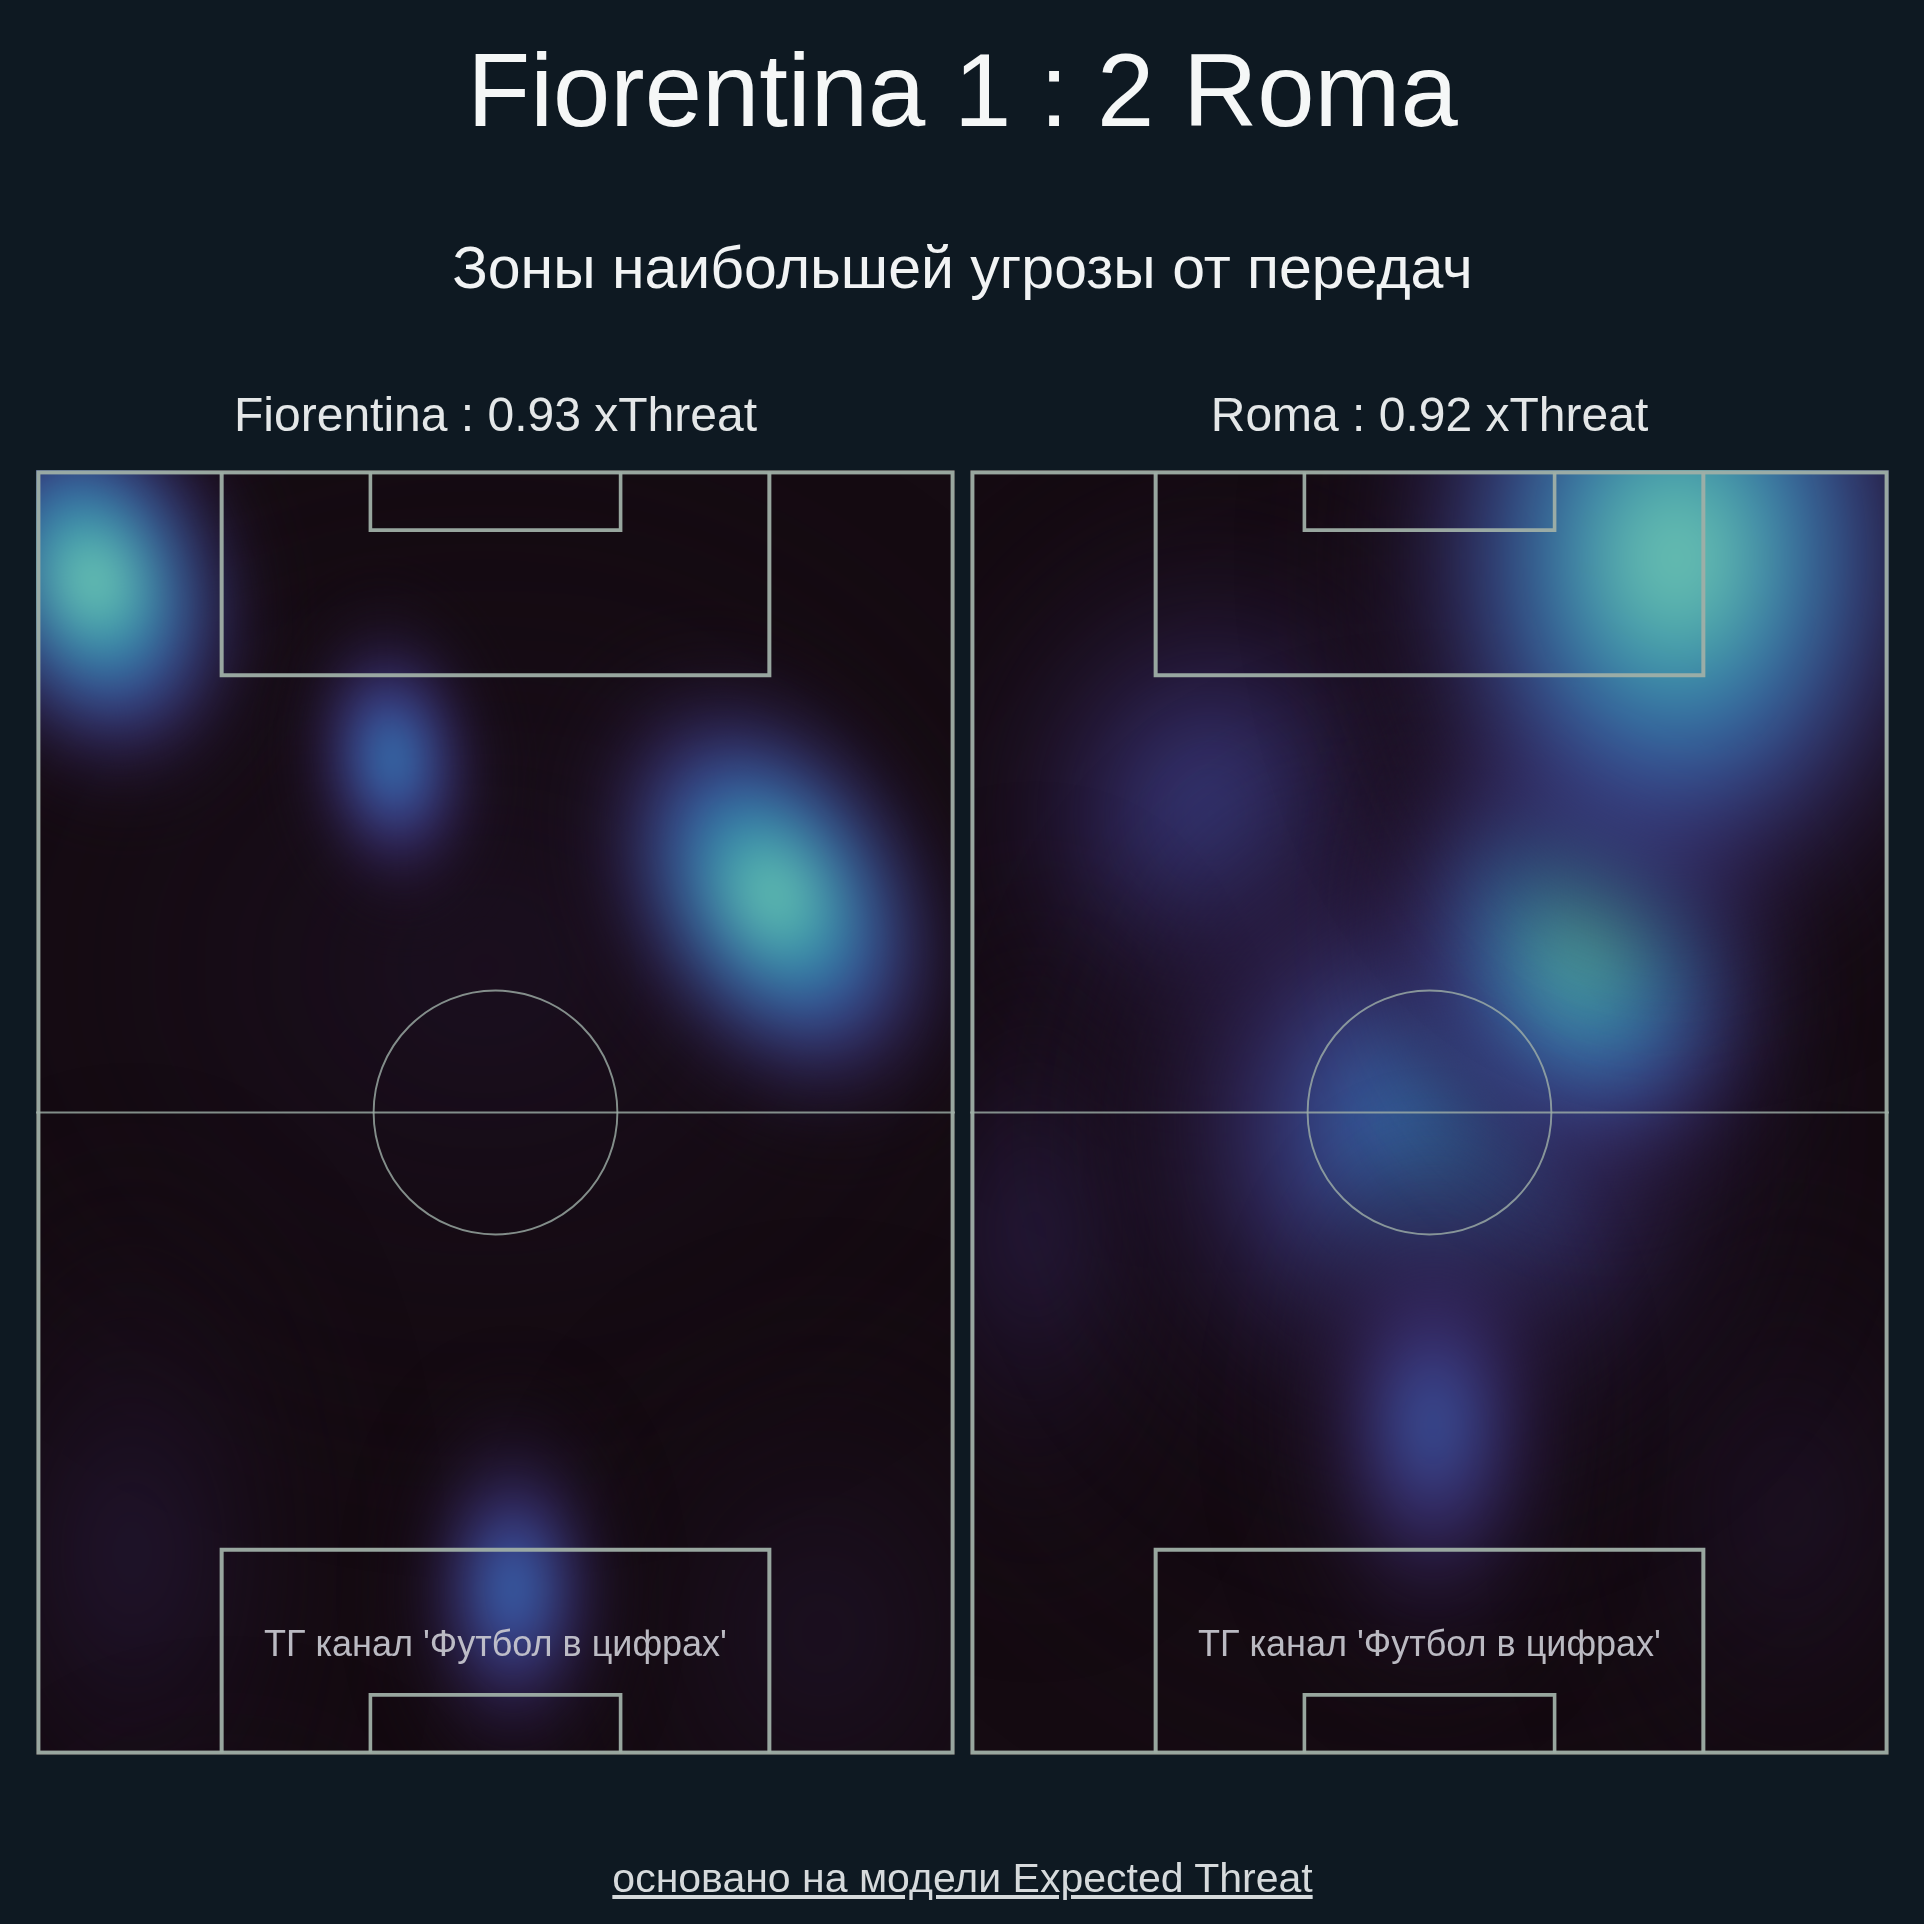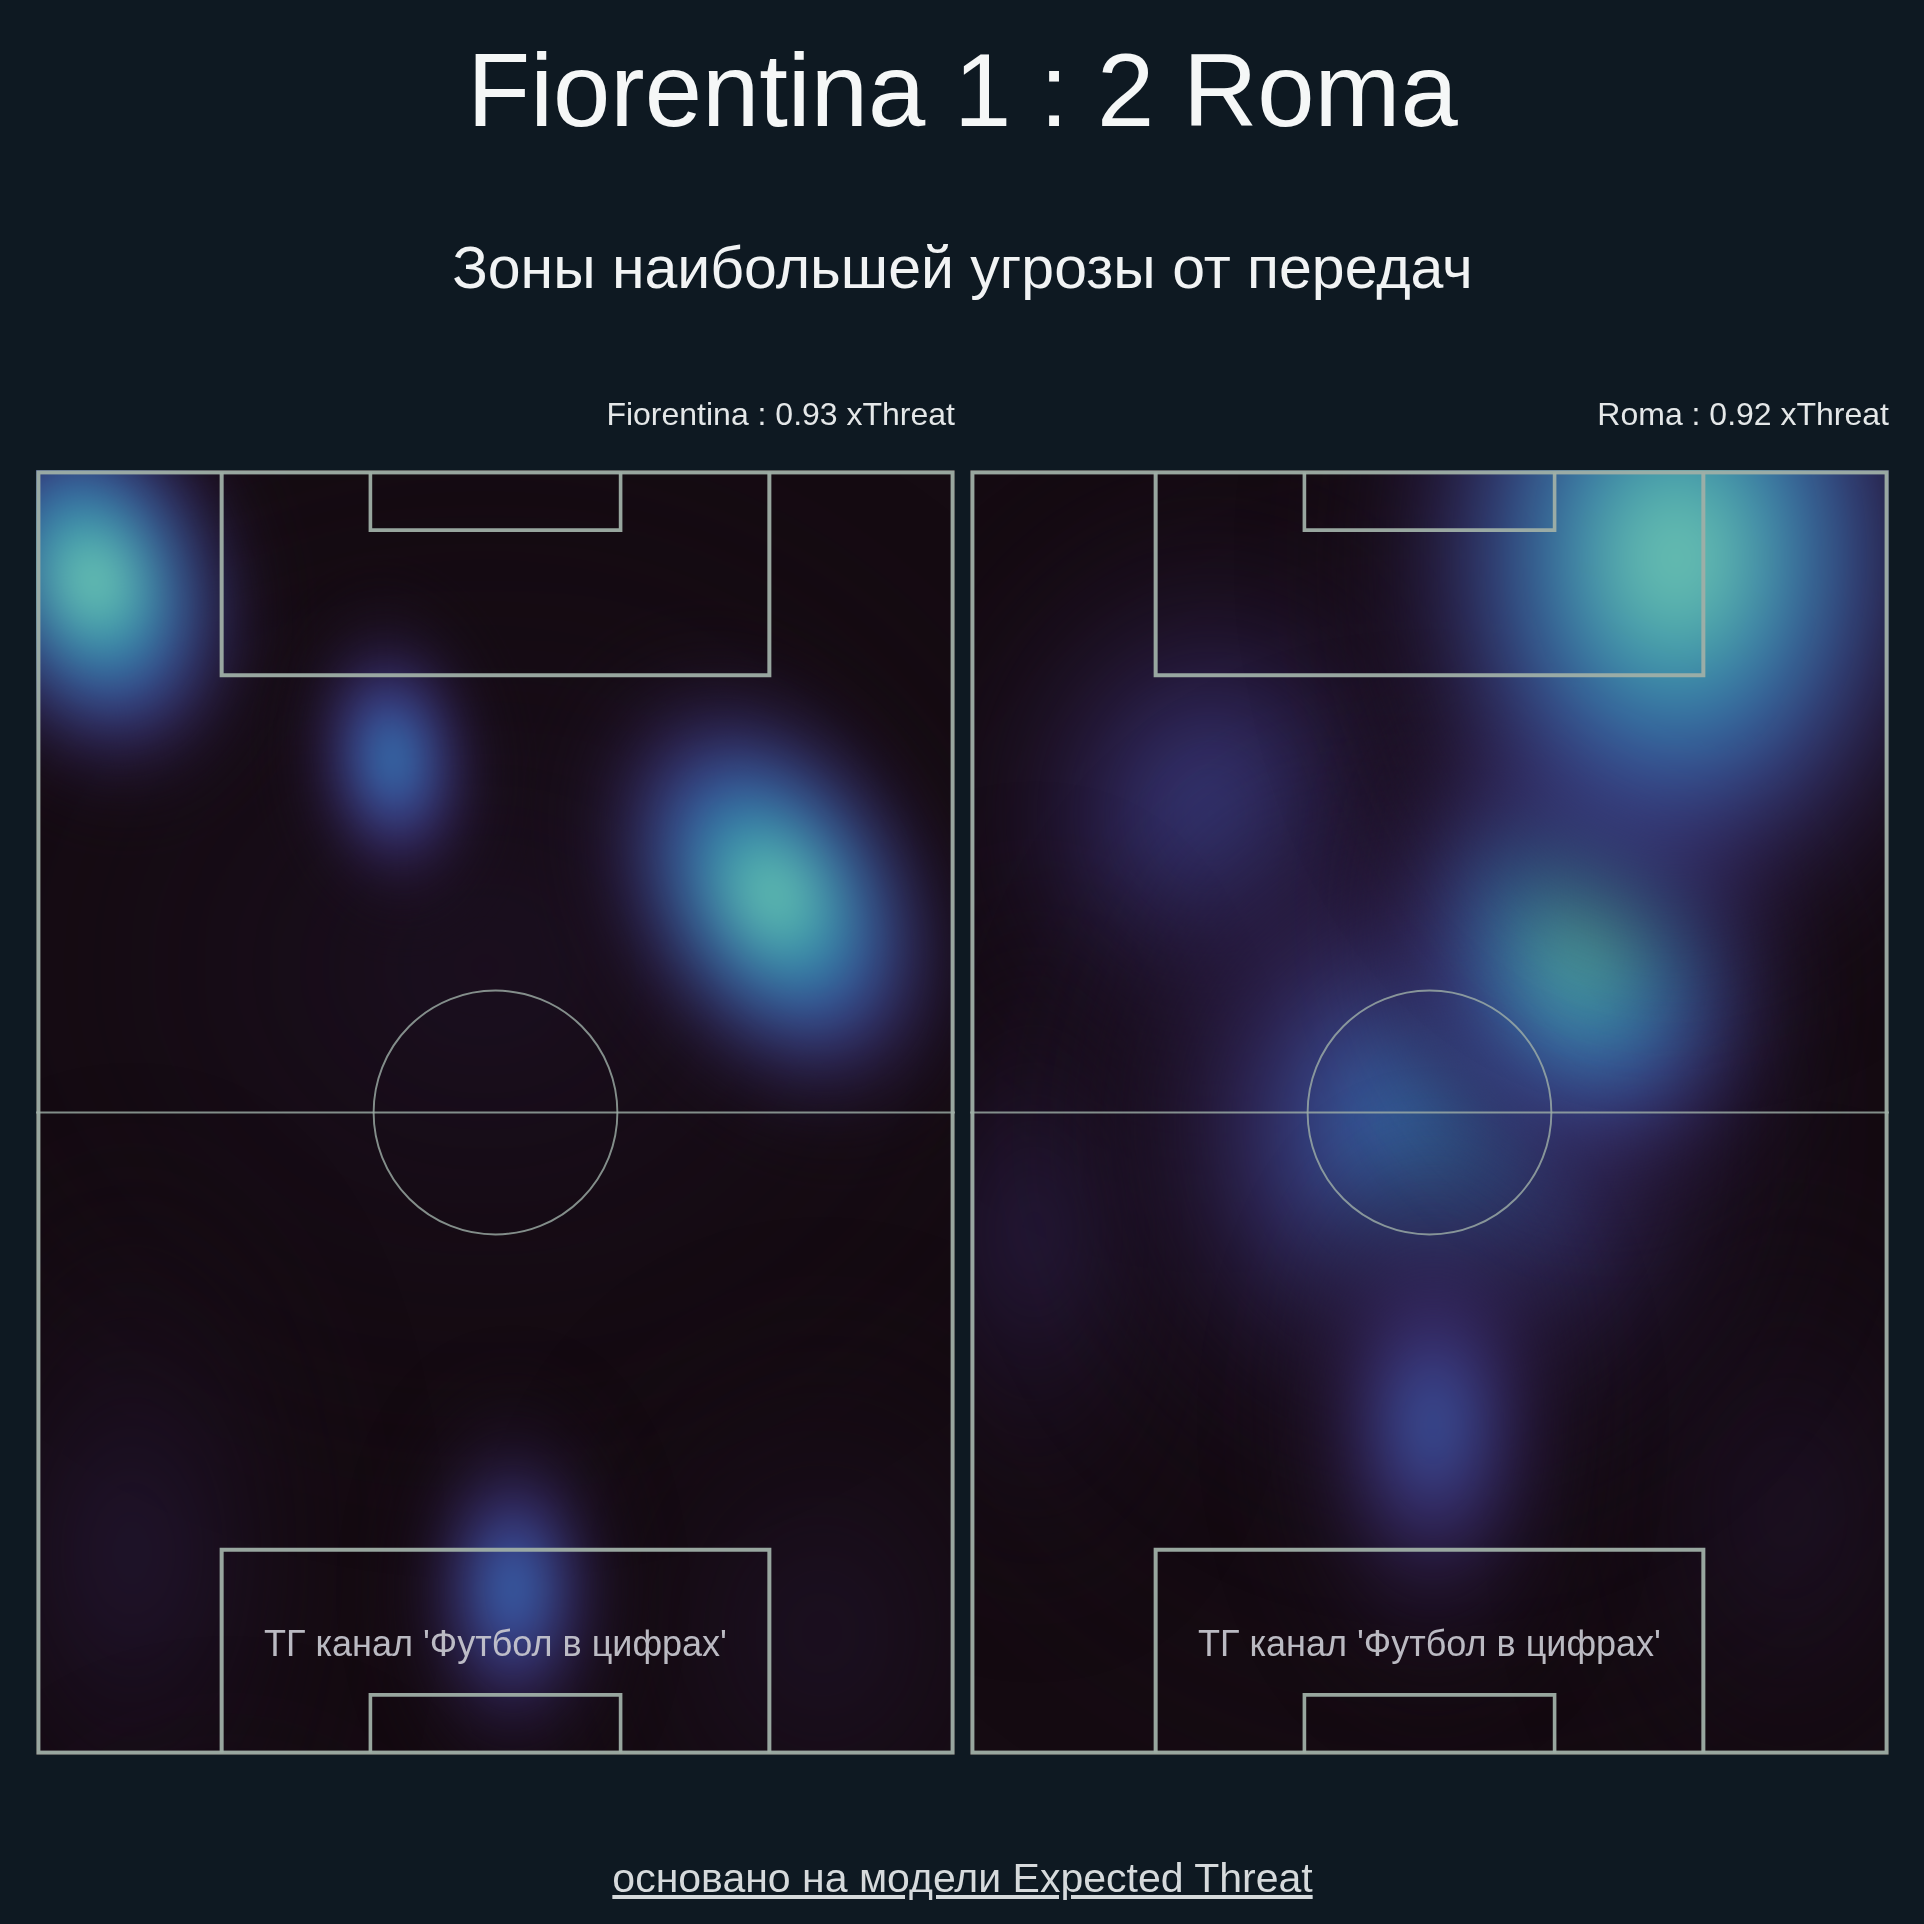--- a/index.html
+++ b/index.html
@@ -15,21 +15,21 @@
   html,body{margin:0;padding:0;background:var(--bg);}
   .stage{
     position:relative;width:1925px;height:1925px;overflow:hidden;
     background:var(--bg);
     font-family:"Liberation Sans","DejaVu Sans",sans-serif;
   }
   .txt{position:absolute;left:0;width:1925px;text-align:center;white-space:nowrap;}
   .title{top:26.5px;font-size:103px;line-height:128px;color:var(--title);font-weight:400;letter-spacing:0;text-align:center;}
   .subtitle{top:184px;font-size:59px;line-height:72px;color:#F1F3F4;font-weight:400;margin-top:48px;}
   .attribution{top:282px;font-size:37px;line-height:47px;color:var(--muted);}
-  .panel-title{position:absolute;top:383px;width:919px;text-align:right;font-size:32px;line-height:63px;color:var(--paneltitle);white-space:nowrap;}
+  .panel-title{position:absolute;top:383px;width:919px;text-align:center;font-size:48px;line-height:63px;color:var(--paneltitle);white-space:nowrap;}
   .panel-title.left{left:36px;}
   .panel-title.right{left:970px;}
   .pitch{
     position:absolute;top:470px;width:919px;height:1285px;
     background:var(--pitch-base);overflow:hidden;
   }
   .pitch.p0{left:36px;}
   .pitch.p1{left:970px;}
   .heat{position:absolute;inset:0;}
   .heat .blob{position:absolute;border-radius:50%;}

